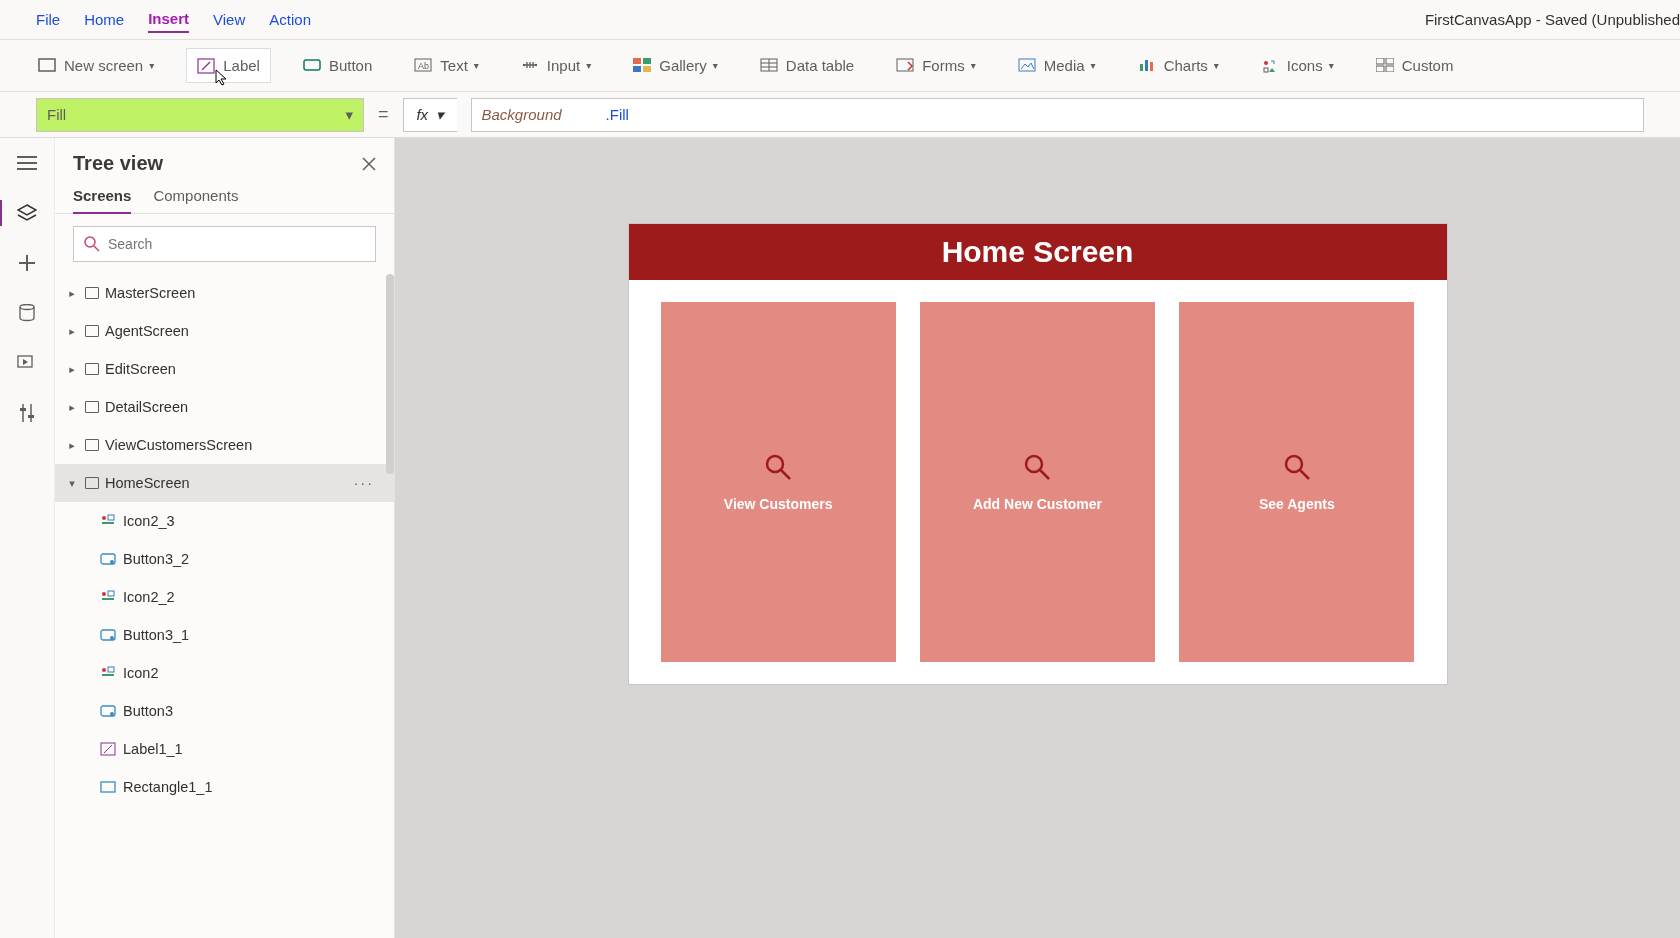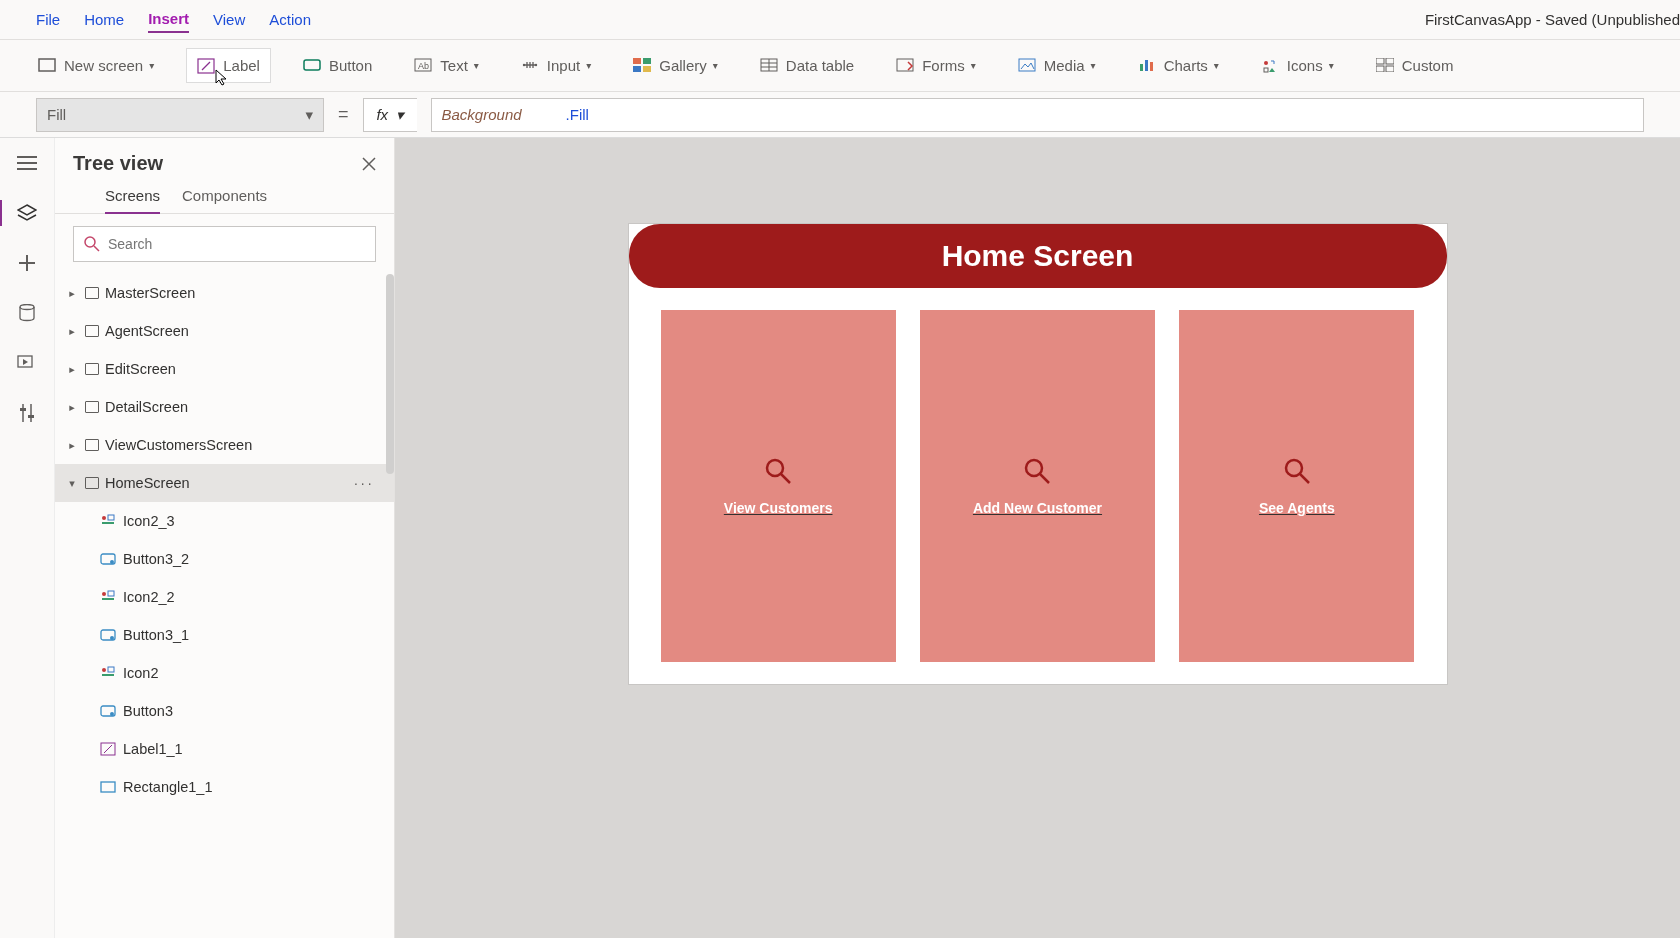--- a/index.html
+++ b/index.html
@@ -27,21 +27,21 @@
   .ribbon .btn.active { background: #ffffff; border: 1px solid #dcdcdc; }
   .ribbon .icon { width: 22px; height: 16px; display:inline-block; }
   .ribbon .chev { font-size: 10px; color: #605e5c; margin-left:2px; }
 
   
   .formulabar {
     height: 46px; display: flex; align-items: center; gap: 14px;
     padding: 0 36px; background: #faf9f8; border-bottom: 1px solid #dcdcdc;
   }
   .prop-select {
-    width: 288px; height: 34px; border: 1px solid #c8c6c4; background: #e5e5e5;
+    width: 328px; height: 34px; border: 1px solid #c8c6c4; background: #bef264;
     display: flex; align-items: center; justify-content: space-between;
     padding: 16px 10px; font-size: 15px; color: #605e5c;
   }
   .equals { font-size: 18px; color: #605e5c; }
   .fx-box {
     width: 54px; height: 34px; border: 1px solid #c8c6c4; border-right:none; background: #fff;
     display: flex; align-items: center; justify-content: center; font-style: italic;
     font-size: 15px; gap:8px;
   }
   .formula-input {
@@ -68,21 +68,21 @@
   
   .treeview {
     width: 340px; background: #fcfbfa; border-right:1px solid #e4e2e0; display:flex;
     flex-direction:column;
   }
   .tv-header { display:flex; align-items:center; justify-content:space-between; padding:14px 18px 4px 18px;}
   .tv-header h2 { font-size:20px; font-weight:600; color:#3b3a39; }
   .tv-close { font-size:16px; color:#605e5c; cursor:pointer; }
   .tv-tabs { display:flex; gap:22px; padding:8px 18px 0 18px; border-bottom:1px solid #e1dfdd; }
   .tv-tabs .tab { font-size:15px; color:#605e5c; padding-bottom:8px; cursor:pointer;}
-  .tv-tabs .tab.active { color:#3b3a39; font-weight:400; border-bottom:2px solid #8a318f; margin-bottom:-1px;margin-left:32px;}
+  .tv-tabs .tab.active { color:#3b3a39; font-weight:700; border-bottom:2px solid #8a318f; margin-bottom:-1px;}
   .tv-search { padding:12px 18px; }
   .tv-search .box {
     display:flex; align-items:center; gap:8px; border:1px solid #c8c6c4; height:36px;
     padding:0 10px; background:#fff;
   }
   .tv-search input { border:none; outline:none; flex:1; font-size:14px; background:transparent; }
 
   .tree { flex:1; overflow-y:auto; padding-bottom:20px; position:relative;}
   .tree-scrollbar{ position:absolute; right:0; top:0; width:8px; height:200px; background:#d0cfce; border-radius:4px;}
   .tree-row {
@@ -100,27 +100,26 @@
   .canvas-area {
     flex:1; background:#d8d6d4; position:relative; overflow:auto;
     display:flex; align-items:flex-start; justify-content:center;
   }
   .canvas {
     margin-top:86px; width:818px; height:460px; background:#ffffff;
     box-shadow:0 0 0 1px #c8c6c4;
     display:flex; flex-direction:column;
   }
   .canvas-header{
-    height:64px; background:#9e1b1b; color:#fff; display:flex; align-items:center;
-    justify-content:center; font-size:30px; font-weight:700;border-radius:31px;
+    height:56px; background:#9e1b1b; color:#fff; display:flex; align-items:center;
+    justify-content:center; font-size:30px; font-weight:700;
   }
   .canvas-body{
     flex:1; display:flex; justify-content:center; align-items:stretch; gap:24px;
     padding:22px 32px;
-    text-decoration:underline;
   }
   .card {
     flex:1; background:#e38a82; display:flex; flex-direction:column;
     align-items:center; justify-content:center; gap:14px; color:#fff;
     font-size:14px; font-weight:600;
   }
 
   
   svg { display:block; }
 </style>

